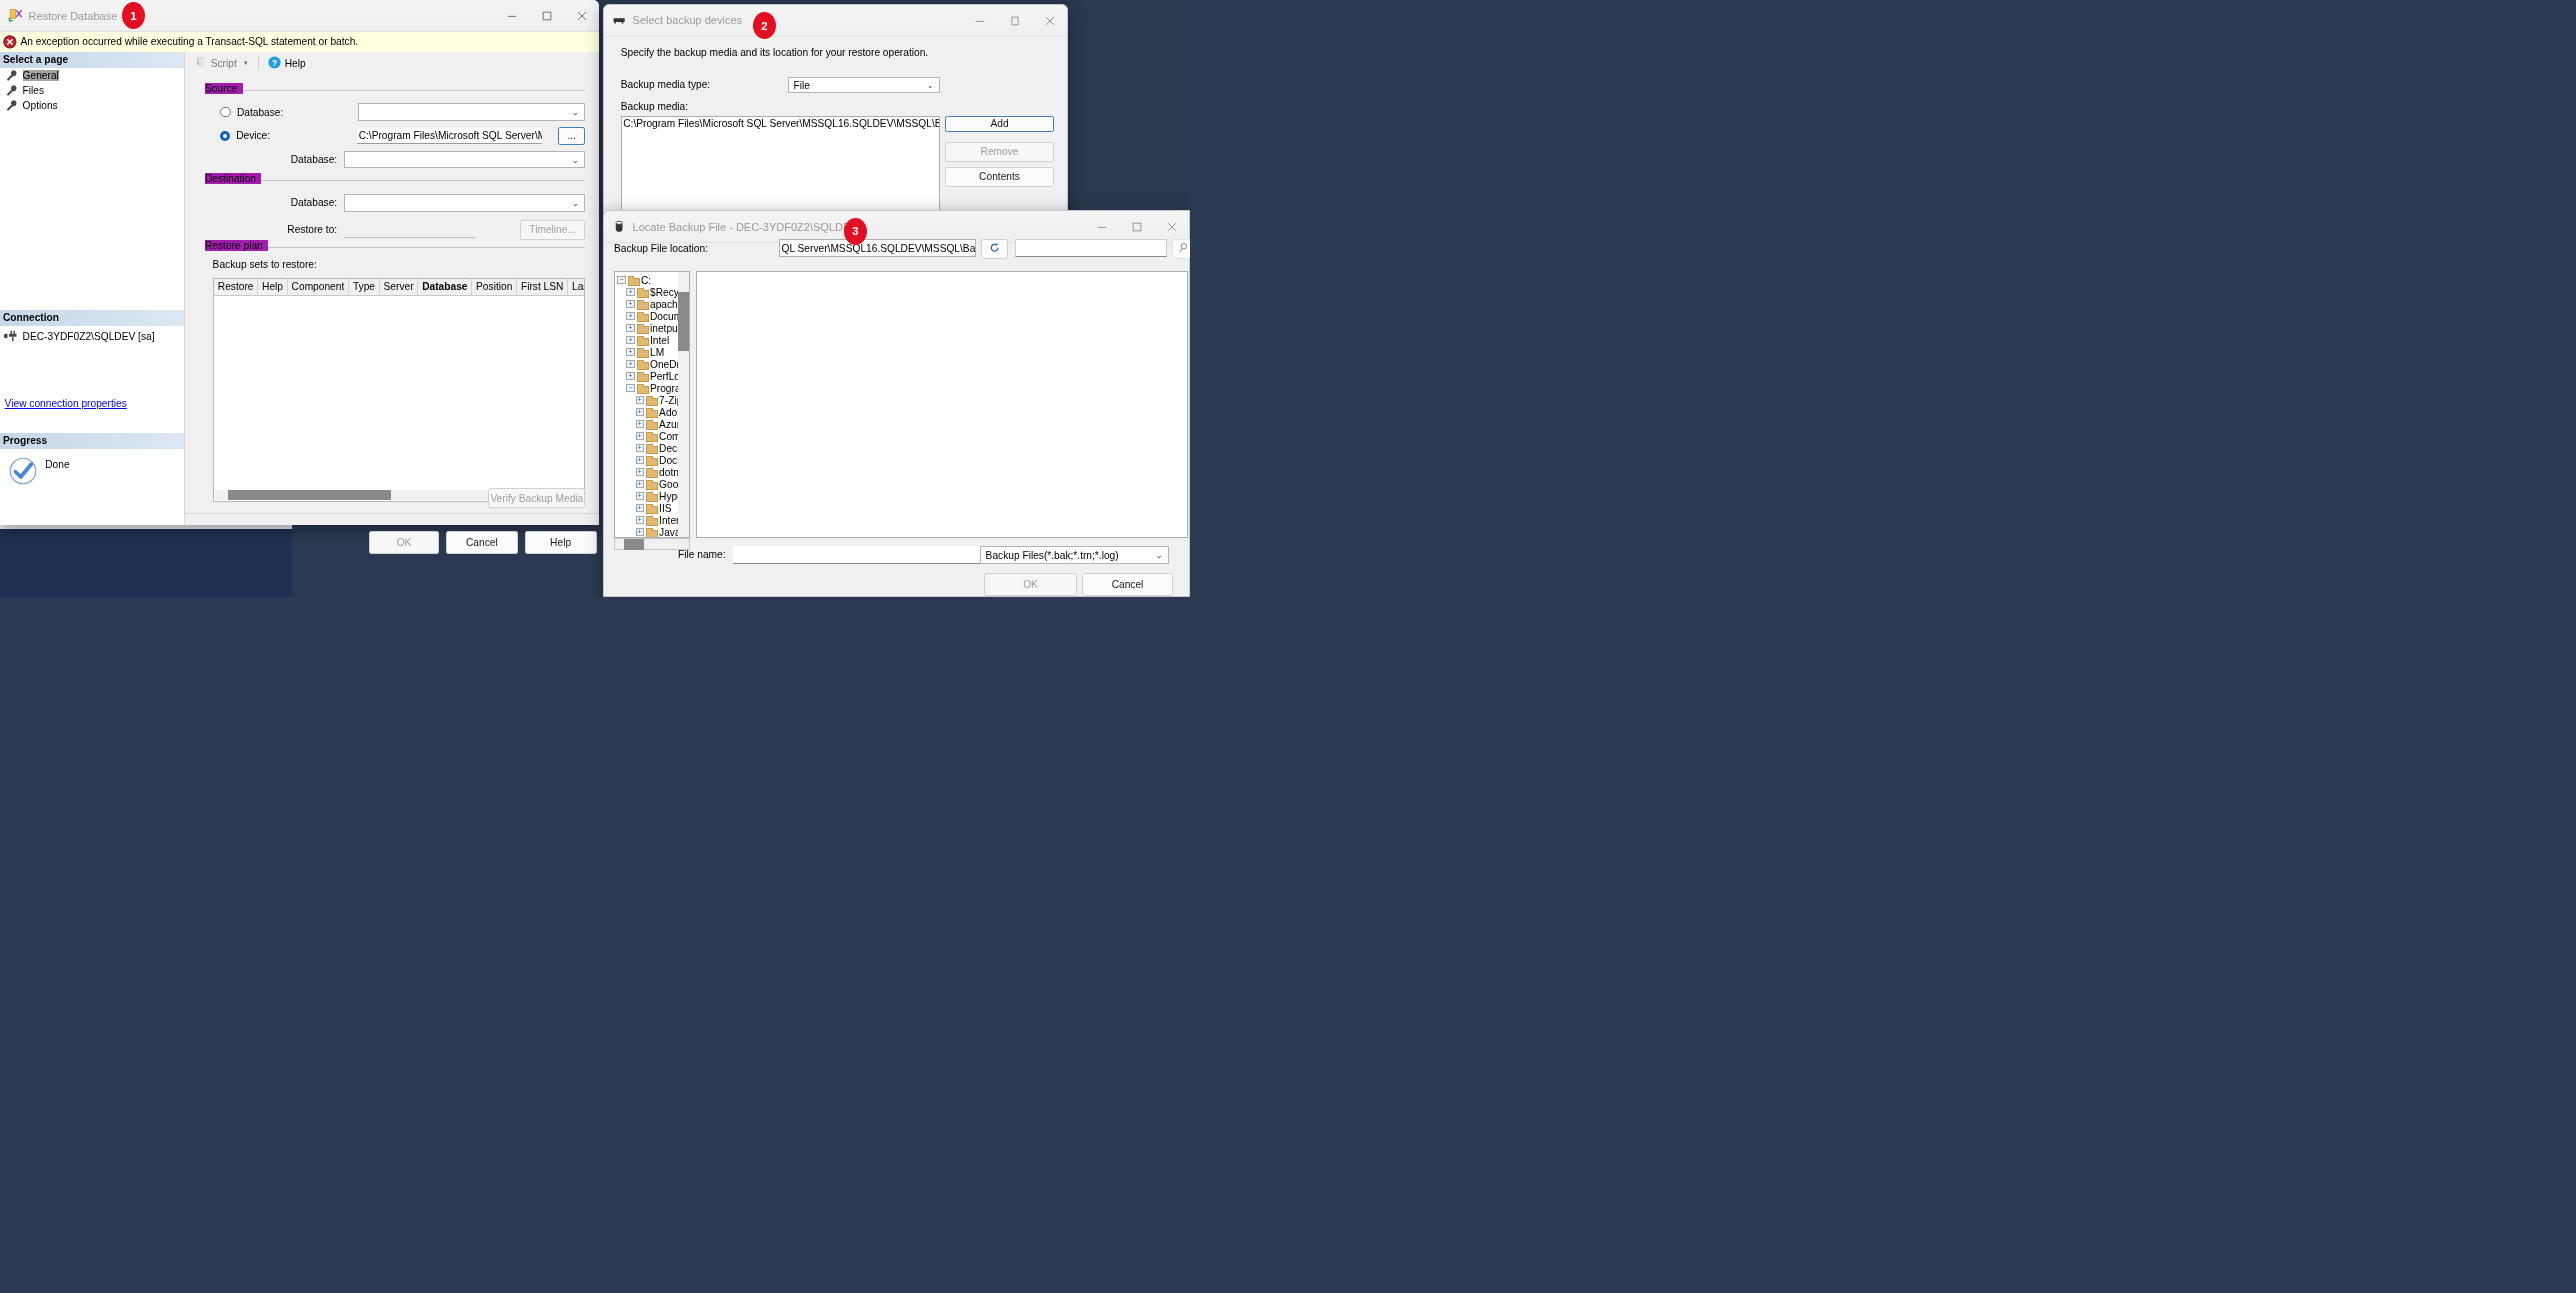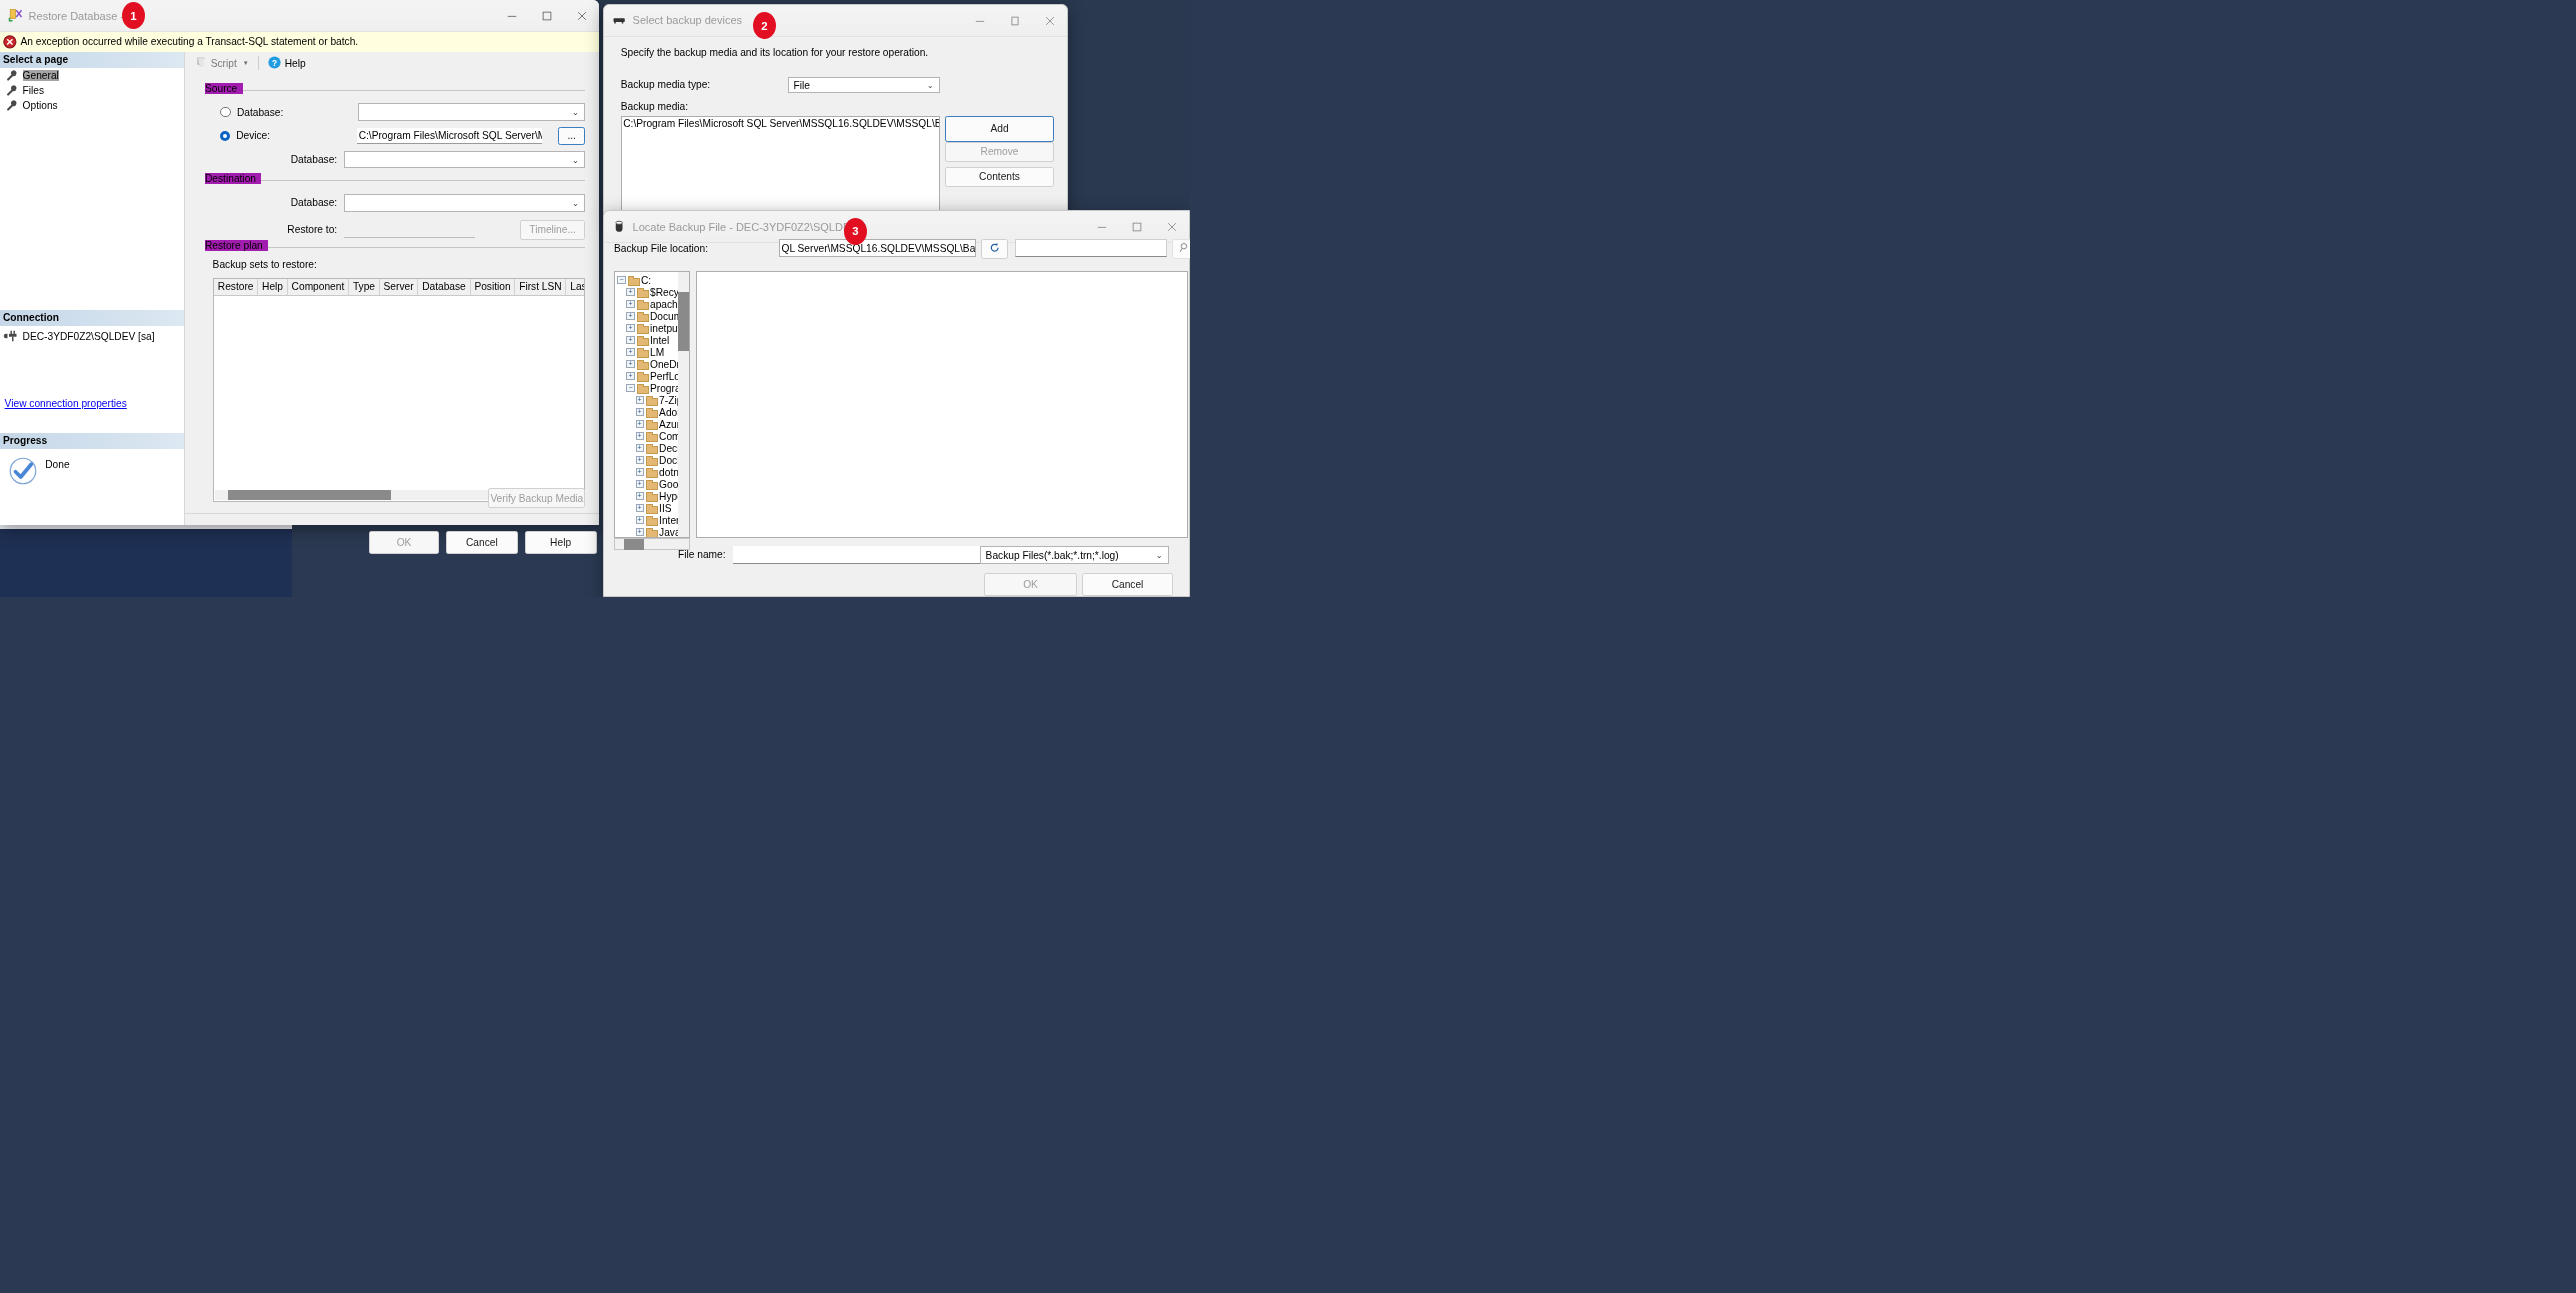--- a/index.html
+++ b/index.html
@@ -340,21 +340,21 @@
           <div style="font-size:10.2px;padding:4.6px 0 0 7.6px;">Backup sets to restore:</div>
         </div>
 
         <div class="grid" style="left:28px; right:13.7px; top:226px; height:224px;">
           <div class="grid-head">
             <div class="gh" style="width:50px;">Restore</div>
             <div class="gh" style="width:40px;">Help</div>
             <div class="gh" style="width:71px;">Component</div>
             <div class="gh" style="width:33px;">Type</div>
             <div class="gh" style="width:46px;">Server</div>
-            <div class="gh" style="width:58px;">Database</div>
+            <div class="gh" style="width:58px;font-weight:bold;">Database</div>
             <div class="gh" style="width:52px;">Position</div>
             <div class="gh" style="width:55px;">First LSN</div>
             <div class="gh" style="width:46px;">Last L</div>
           </div>
           <div class="hscroll">
             <div class="hthumb"></div>
           </div>
         </div>
 
         <div class="btn disabled" style="position:absolute; right:13.7px; top:436px; width:97px; height:20px;">Verify Backup Media</div>
@@ -407,21 +407,21 @@
       <span class="val">File</span>
       <span>⌄</span>
     </div>
 
     <div style="position:absolute; left:16.7px; top:96px; font-size:10.2px;">Backup media:</div>
 
     <div class="listbox" style="left:16.7px; top:111px; width:319px; height:103px;">
       <div class="li">C:\Program Files\Microsoft SQL Server\MSSQL16.SQLDEV\MSSQL\Backu</div>
     </div>
 
-    <div class="btn accent" style="position:absolute; left:341px; top:111px; width:109px; height:26px;">Add</div>
+    <div class="btn accent" style="position:absolute; left:341px; top:111px; width:109px; height:16px;">Add</div>
     <div class="btn disabled" style="position:absolute; left:341px; top:137px; width:109px; height:20px;">Remove</div>
     <div class="btn" style="position:absolute; left:341px; top:162px; width:109px; height:20px;">Contents</div>
 
     <div class="badge" style="left:149px; top:7.6px;">2</div>
   </div>
 
   <div class="win" id="dlg3">
     <div class="titlebar">
       <span class="title-ico">
         <svg width="15" height="15" viewBox="0 0 20 20">

